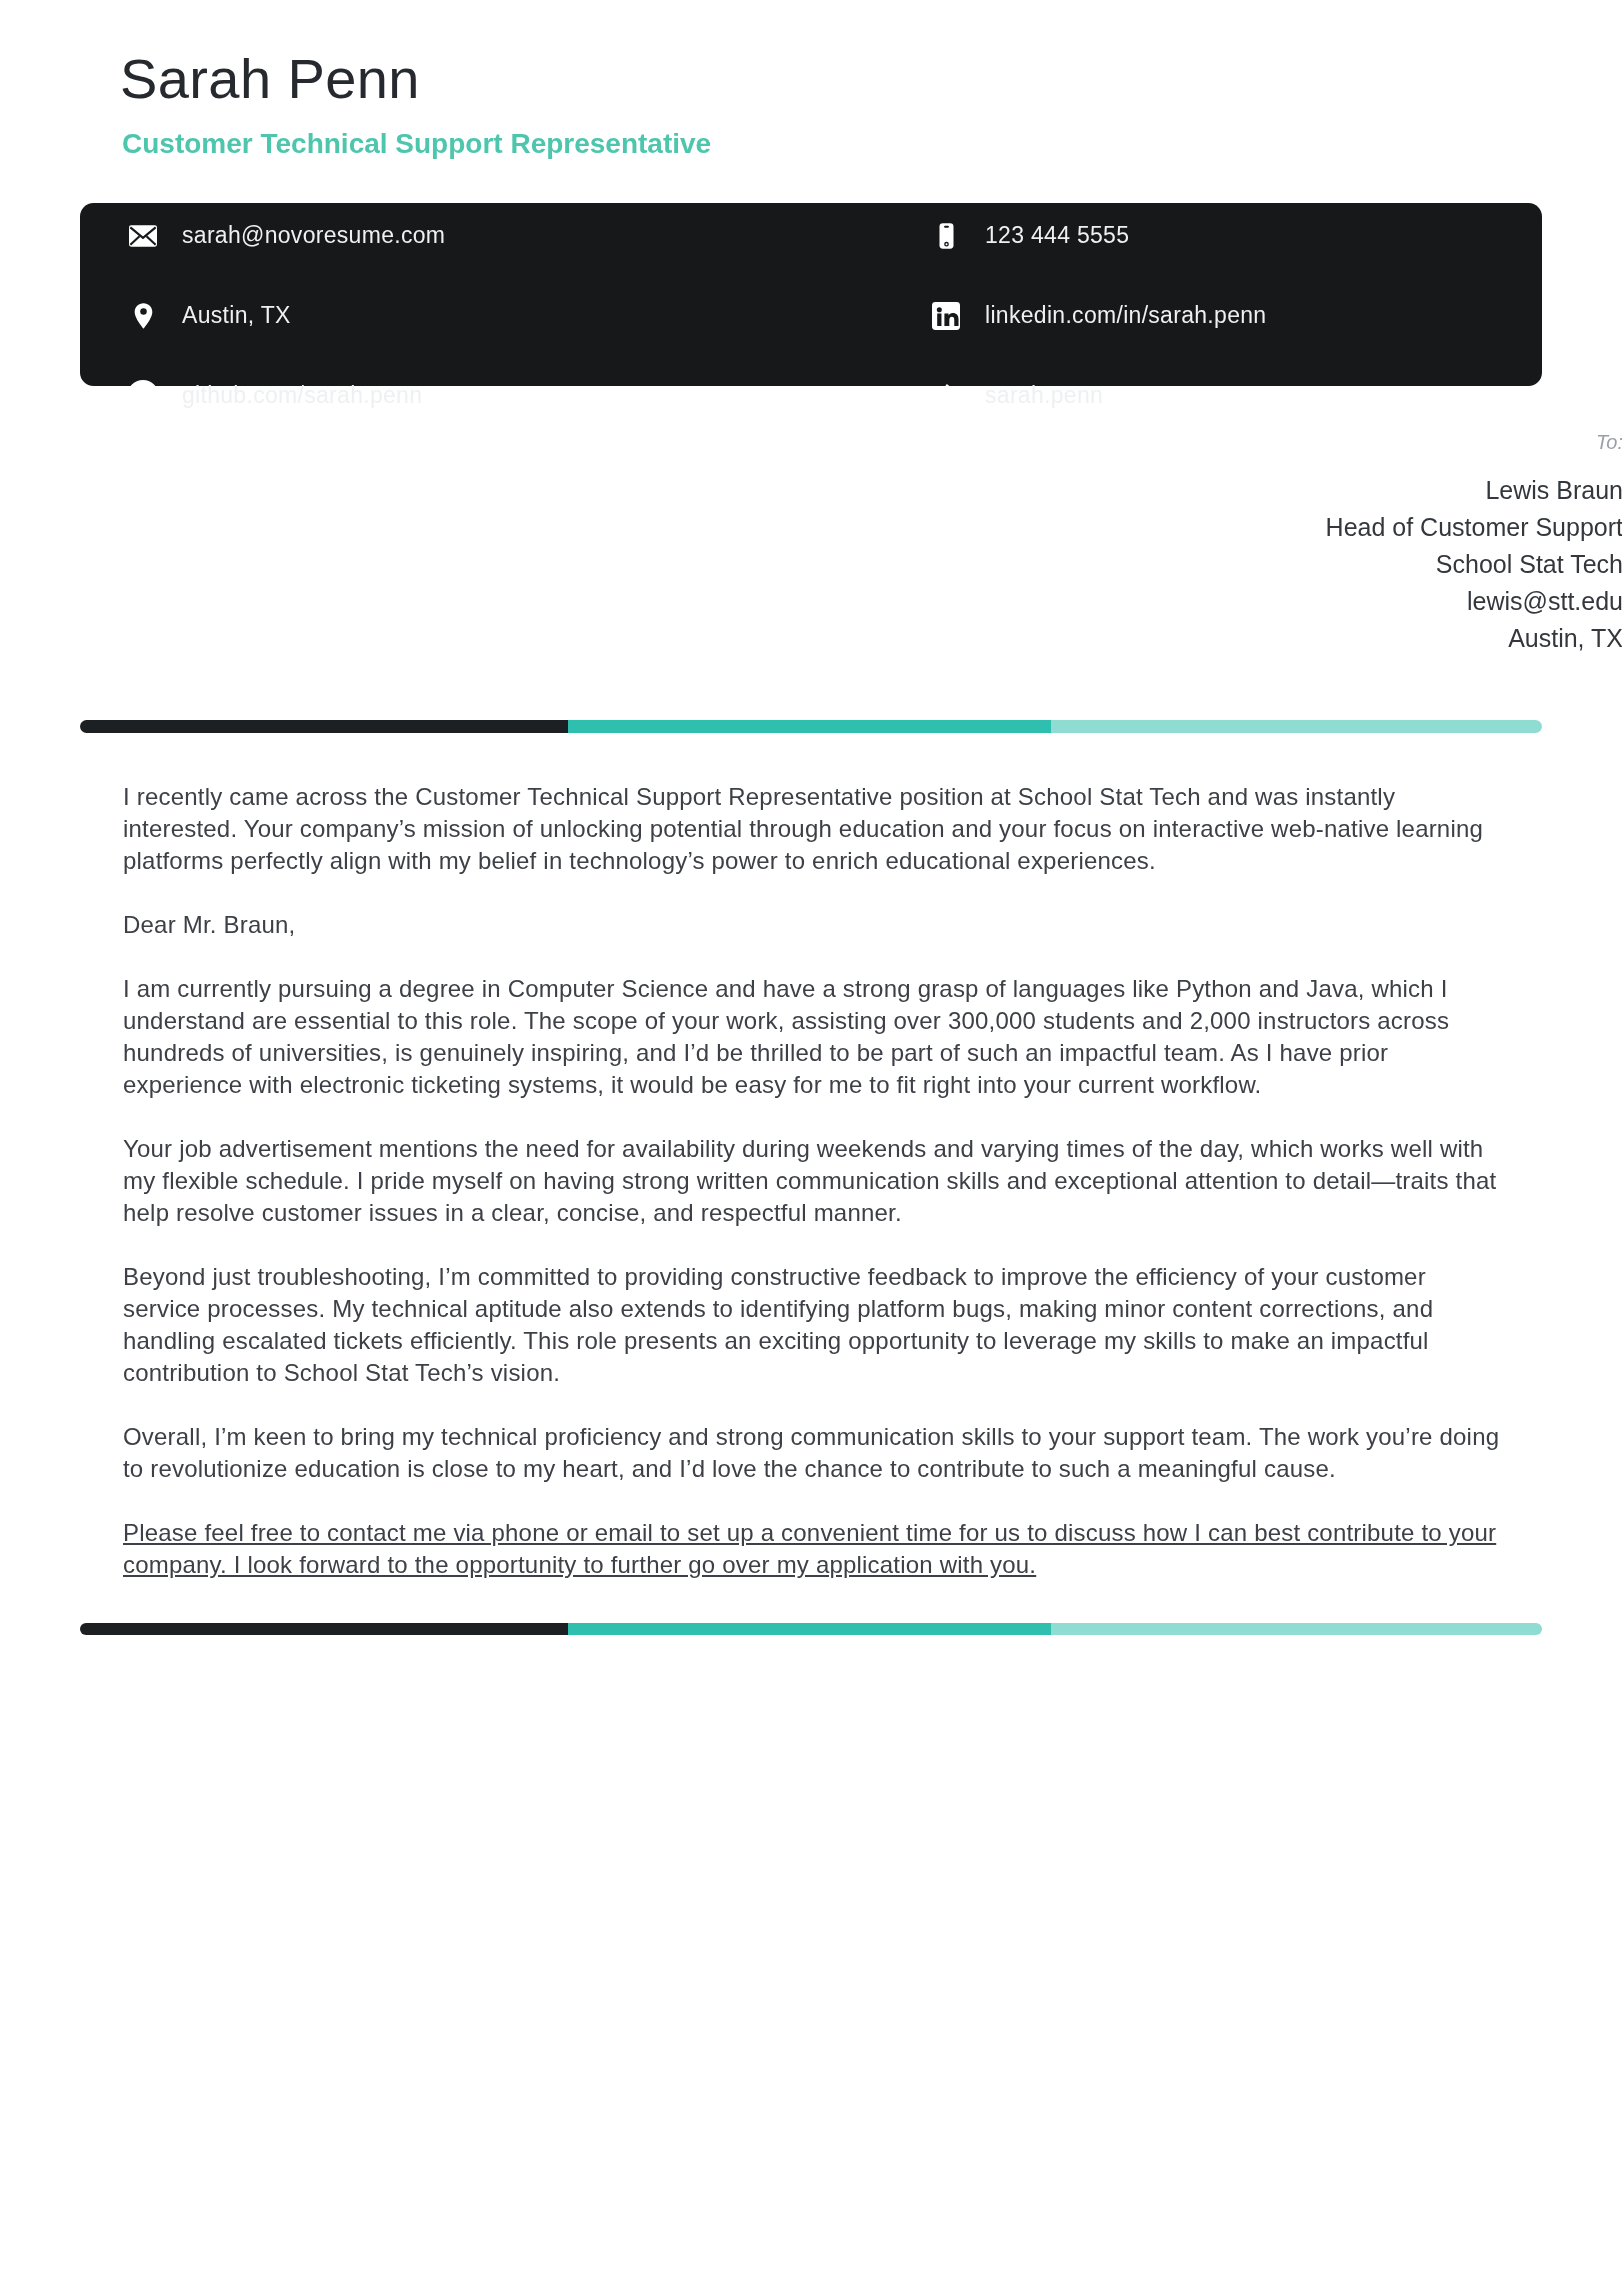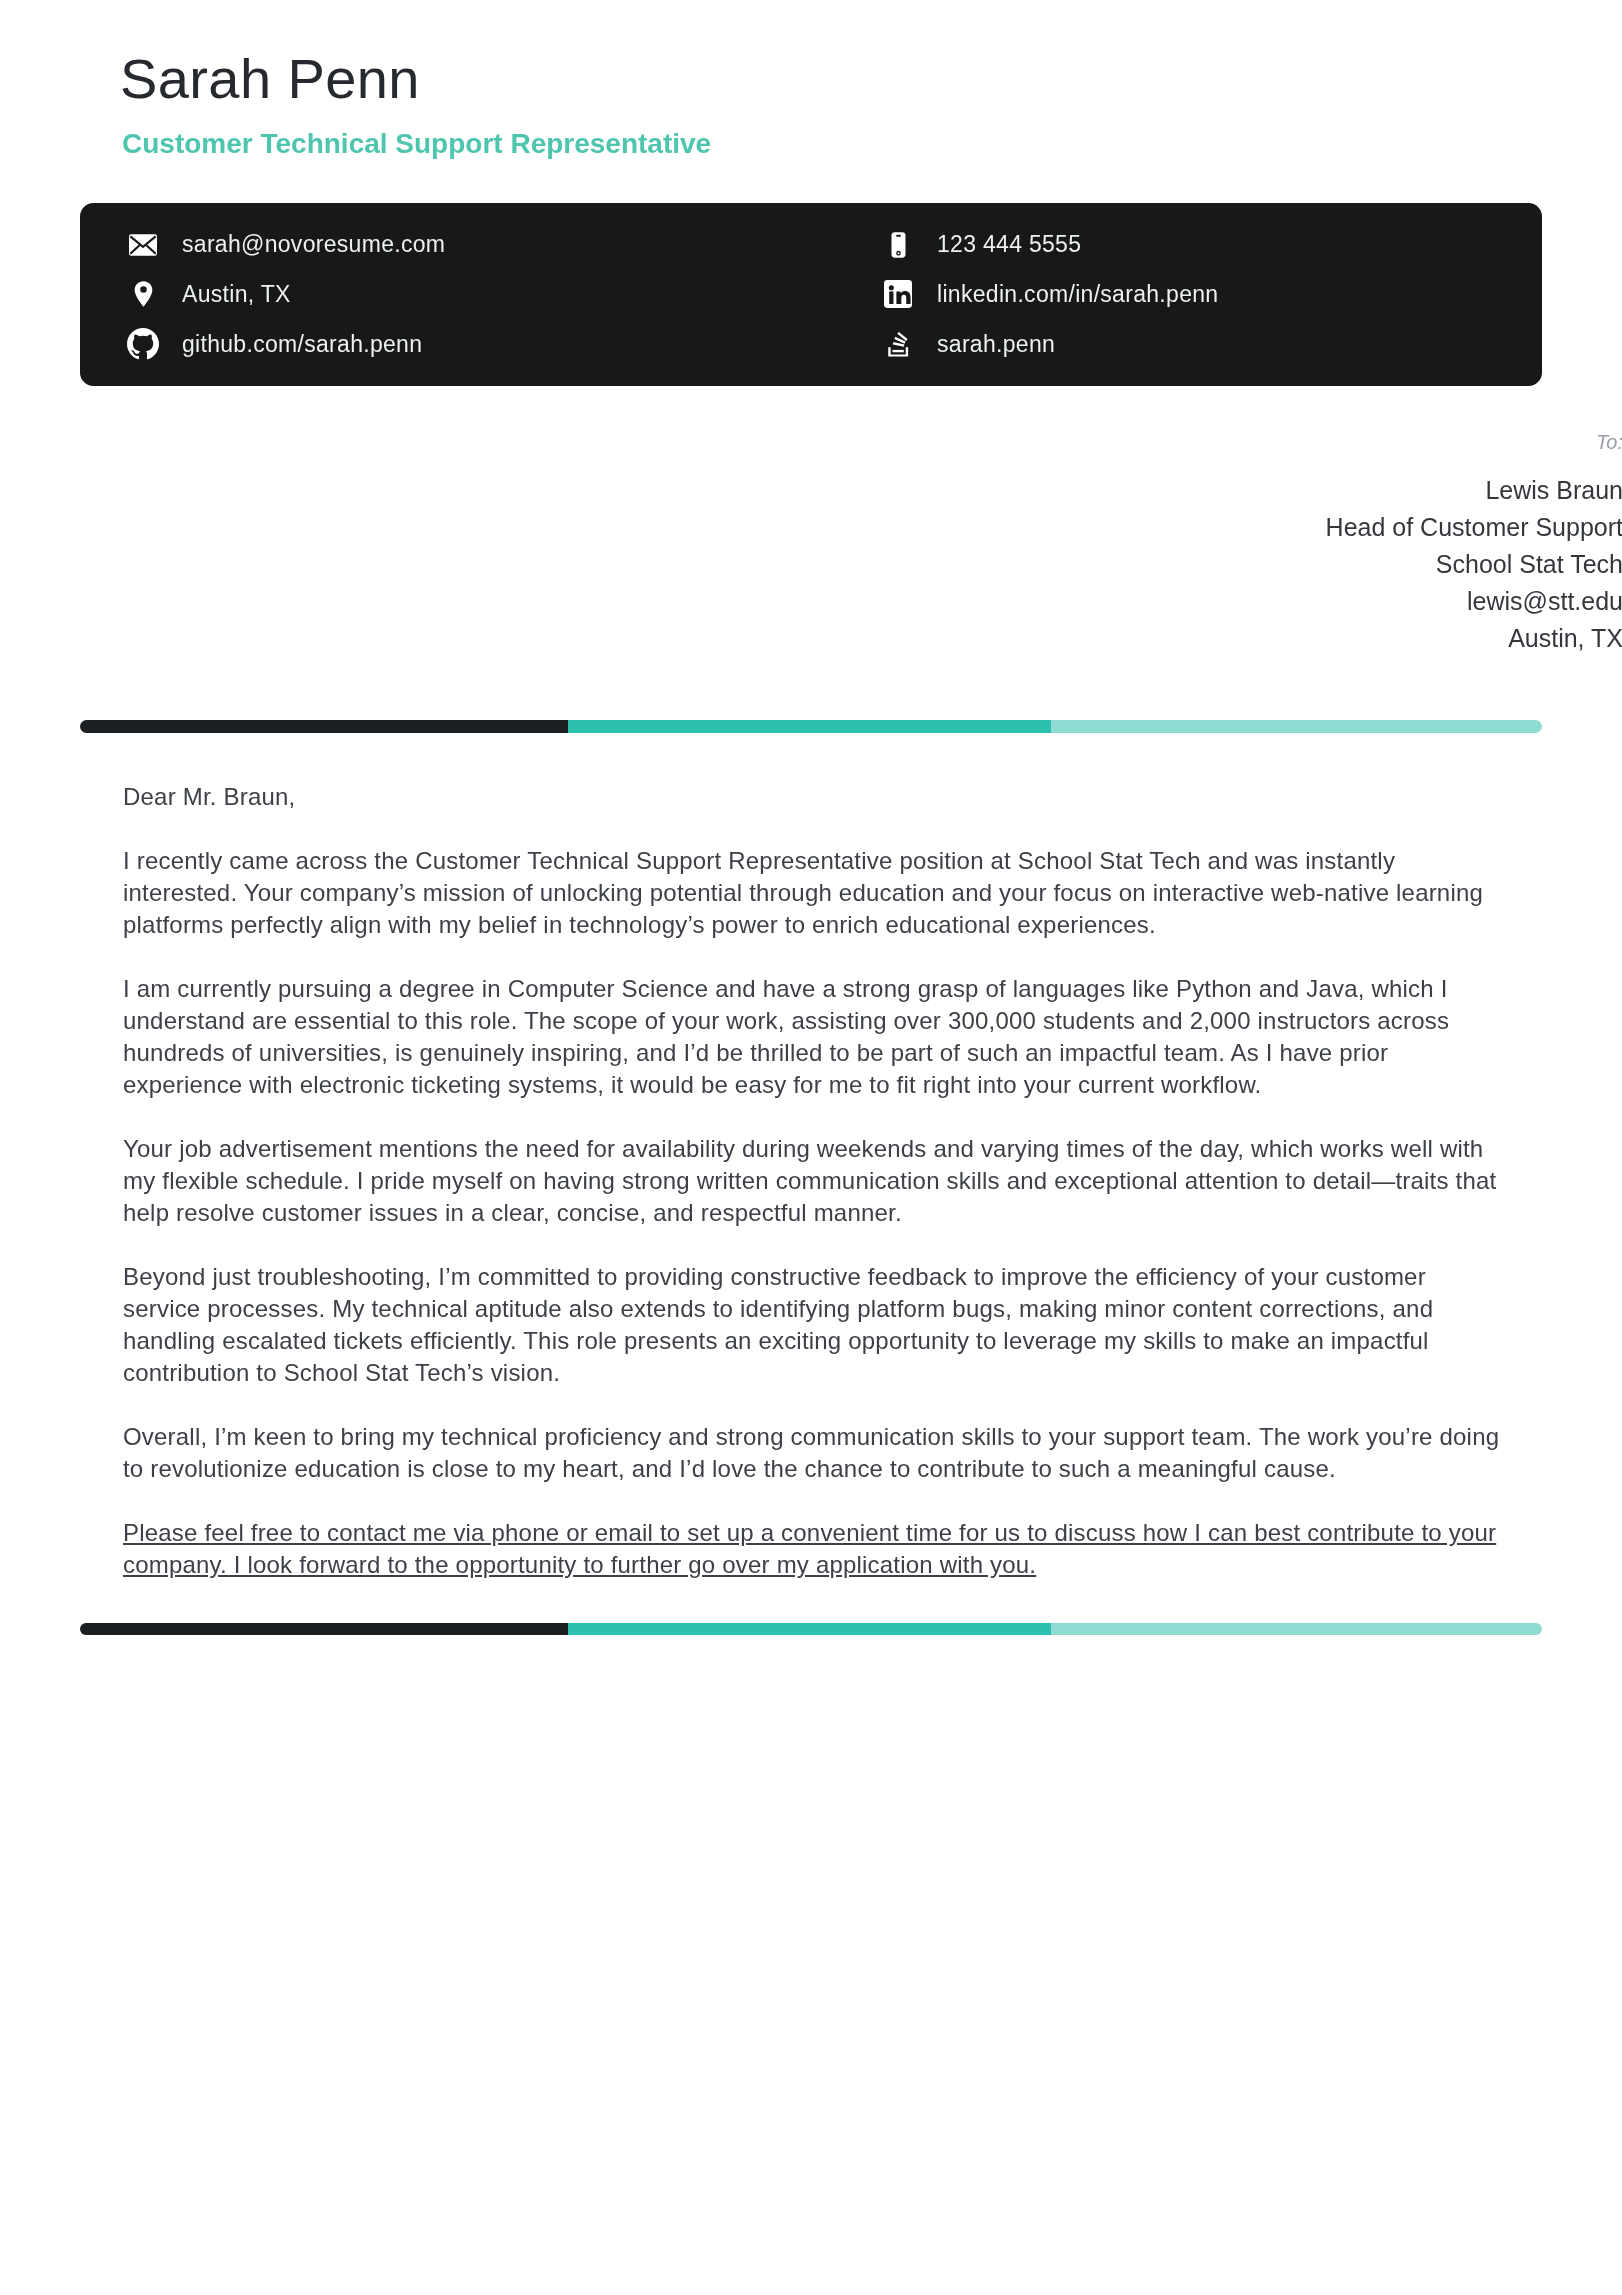--- a/index.html
+++ b/index.html
@@ -27,20 +27,21 @@
     margin:41px 0 0 80px;
     width:1462px; height:183px;
     background:#161819;
     border-radius:13.5px;
     display:grid;
     grid-template-columns:755px auto;
     grid-template-rows:repeat(3,1fr);
     grid-auto-flow:column;
     align-items:center;
     padding:17px 17px 17px 46px;
+    gap:48px;
   }
   .contact-item { display:flex; align-items:center; gap:22px; }
   .contact-item .icon { width:34px; display:flex; justify-content:center; align-items:center; flex:0 0 34px; }
   .contact-item .label { color:#eef0f1; font-size:23px; letter-spacing:0.3px; }
   .to-block { margin:44px 0 0 122px;text-align:right; }
   .to-label { font-size:20px; line-height:25px; font-style:italic; color:#9aa0a5; }
   .recipient-lines { margin-top:17px; }
   .recipient-lines div { font-size:25px; line-height:37px; color:#34383d; }
   .divider {
     margin:63px 0 0 80px;
@@ -163,22 +164,22 @@
     </div>
   </div>
 
   <div class="divider top">
     <div class="seg-dark"></div>
     <div class="seg-teal"></div>
     <div class="seg-light"></div>
   </div>
 
   <div class="letter">
+    <p>I recently came across the Customer Technical Support Representative position at School Stat Tech and was instantly interested. Your company’s mission of unlocking potential through education and your focus on interactive web-native learning platforms perfectly align with my belief in technology’s power to enrich educational experiences.</p>
     <p>Dear Mr. Braun,</p>
-    <p>I recently came across the Customer Technical Support Representative position at School Stat Tech and was instantly interested. Your company’s mission of unlocking potential through education and your focus on interactive web-native learning platforms perfectly align with my belief in technology’s power to enrich educational experiences.</p>
     <p>I am currently pursuing a degree in Computer Science and have a strong grasp of languages like Python and Java, which I understand are essential to this role. The scope of your work, assisting over 300,000 students and 2,000 instructors across hundreds of universities, is genuinely inspiring, and I’d be thrilled to be part of such an impactful team. As I have prior experience with electronic ticketing systems, it would be easy for me to fit right into your current workflow.</p>
     <p>Your job advertisement mentions the need for availability during weekends and varying times of the day, which works well with my flexible schedule. I pride myself on having strong written communication skills and exceptional attention to detail—traits that help resolve customer issues in a clear, concise, and respectful manner.</p>
     <p>Beyond just troubleshooting, I’m committed to providing constructive feedback to improve the efficiency of your customer service processes. My technical aptitude also extends to identifying platform bugs, making minor content corrections, and handling escalated tickets efficiently. This role presents an exciting opportunity to leverage my skills to make an impactful contribution to School Stat Tech’s vision.</p>
     <p>Overall, I’m keen to bring my technical proficiency and strong communication skills to your support team. The work you’re doing to revolutionize education is close to my heart, and I’d love the chance to contribute to such a meaningful cause.</p>
     <p>Please feel free to contact me via phone or email to set up a convenient time for us to discuss how I can best contribute to your company. I look forward to the opportunity to further go over my application with you.</p>
   </div>
 
   <div class="divider bottom">
     <div class="seg-dark"></div>
     <div class="seg-teal"></div>

